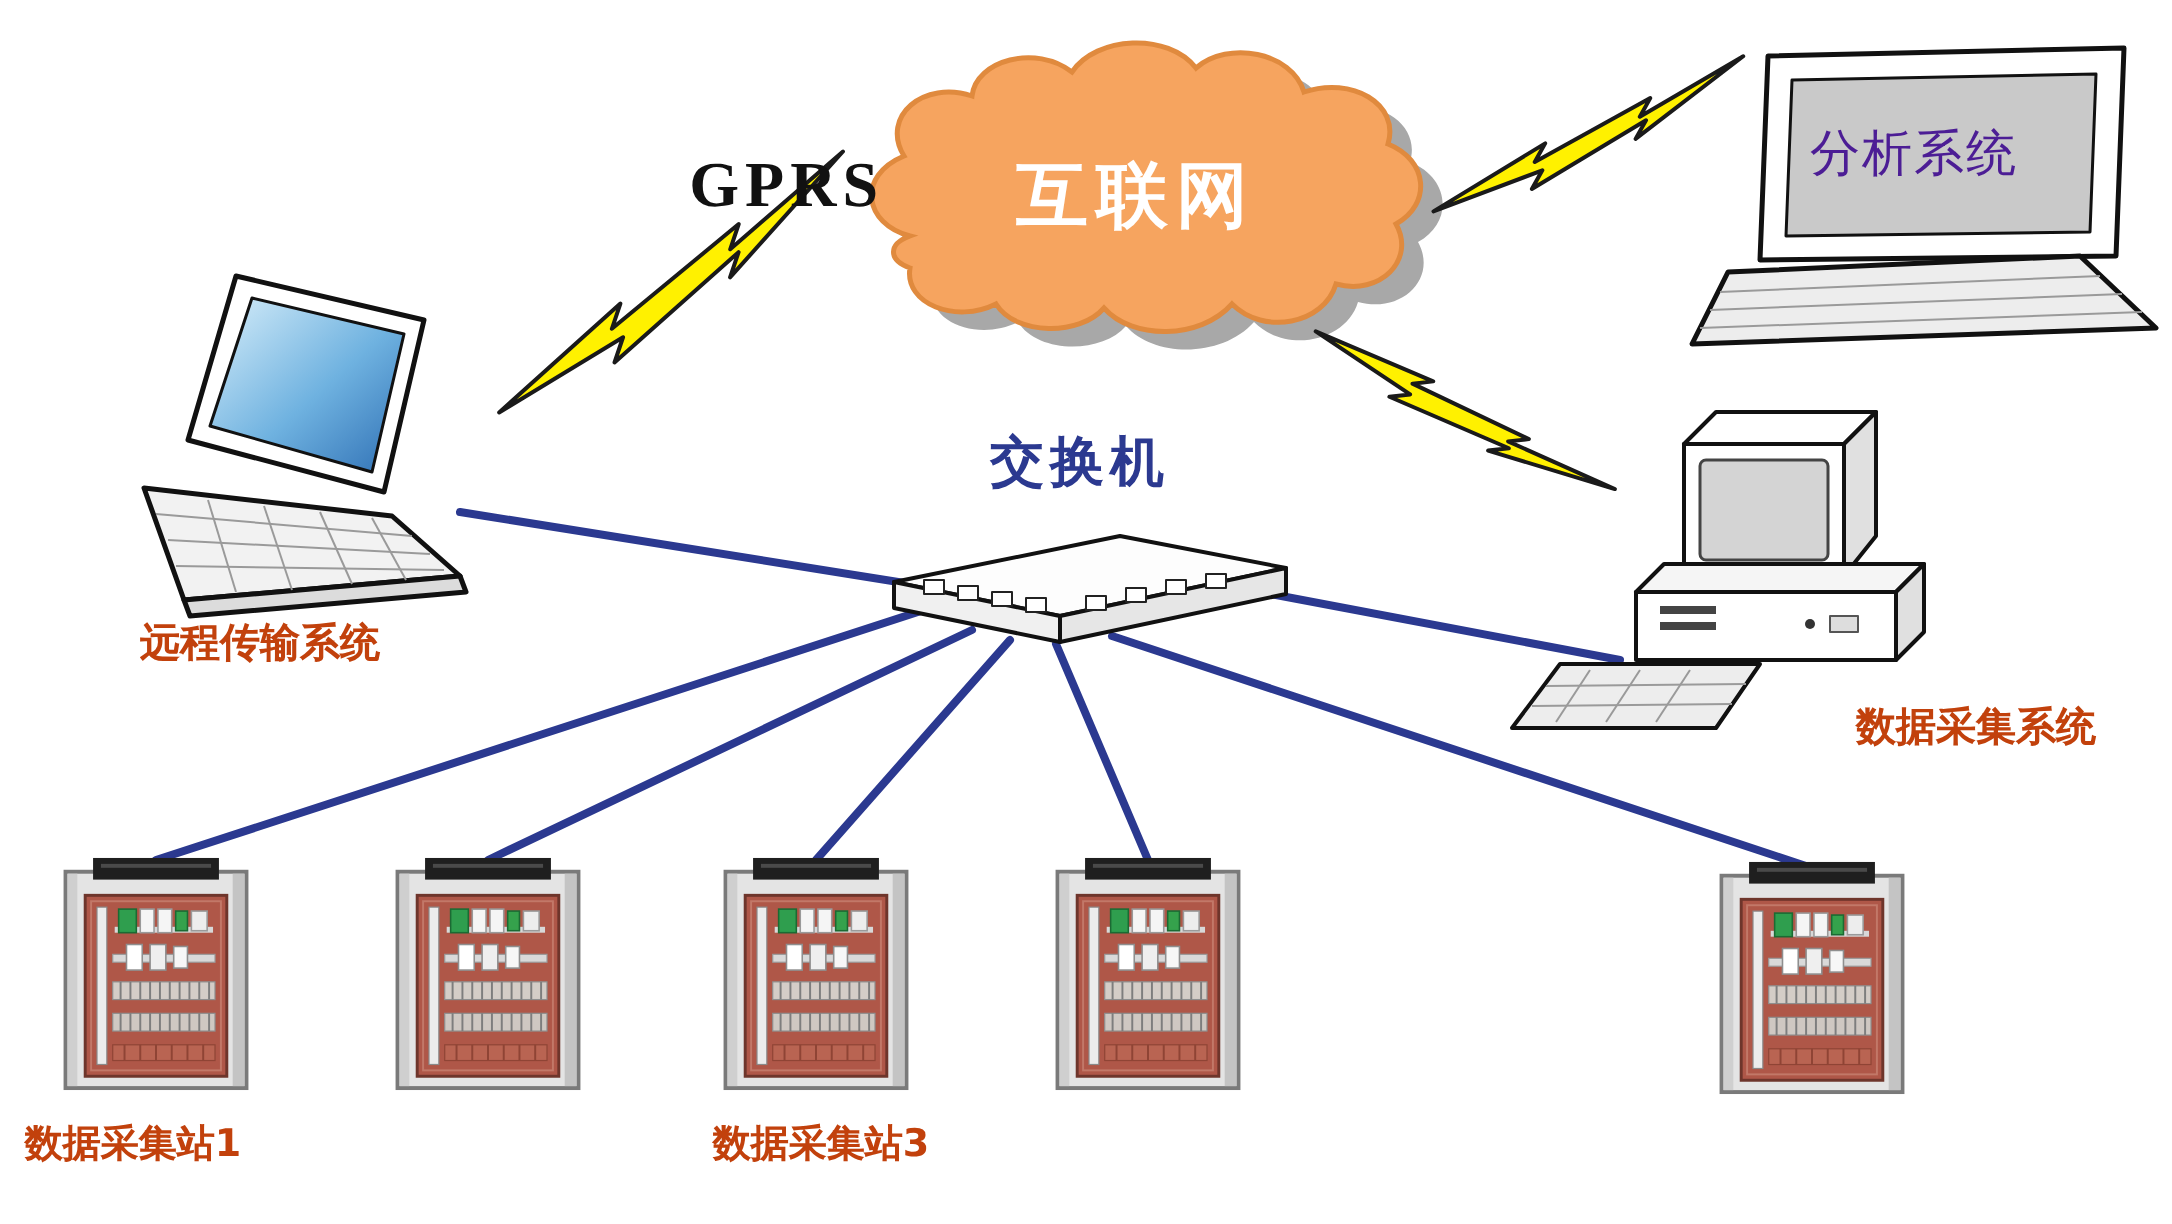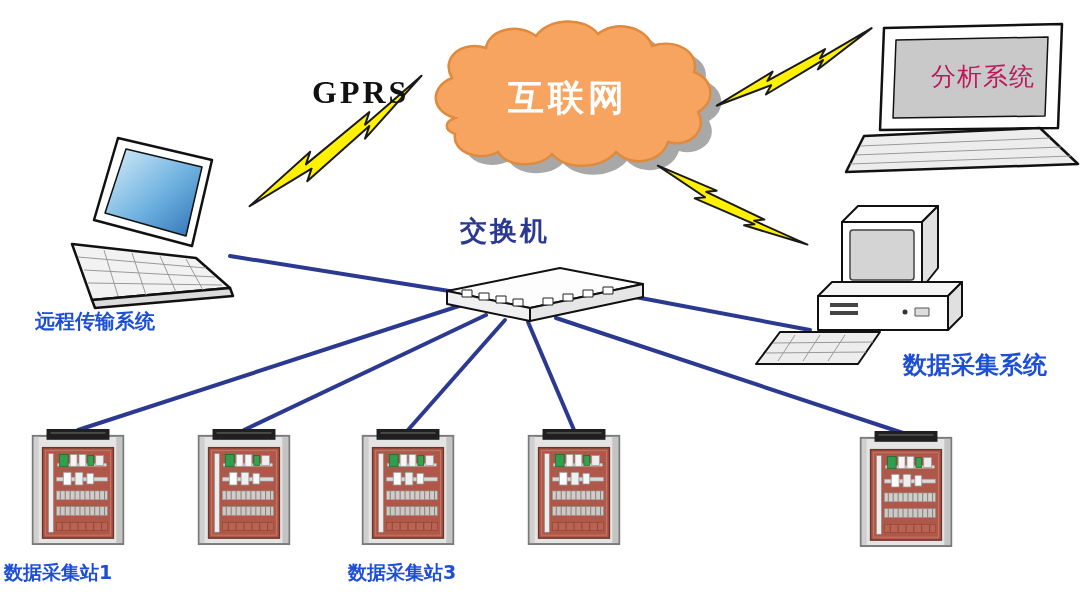--- a/index.html
+++ b/index.html
@@ -1,27 +1,27 @@
 <!DOCTYPE html>
 <html><head>
 <meta charset="utf-8">
 <style>
   html,body{margin:0;padding:0;background:#fff;}
   #stage{position:relative;width:1086px;height:612px;background:#ffffff;overflow:hidden;
          font-family:"DejaVu Sans","Liberation Sans",sans-serif;}
   .abs{position:absolute;}
-  .label{position:absolute;color:#1d4ed8;font-weight:bold;font-size:19px;
+  .label{position:absolute;color:#c2410c;font-weight:bold;text-align:center;font-size:19px;
          line-height:1.2;white-space:nowrap;}
   .label-gprs{position:absolute;color:#111;font-family:"Liberation Serif","DejaVu Serif",serif;
-         font-weight:bold;font-size:32px;letter-spacing:3px;text-align:left;}
+         font-weight:bold;font-size:32px;letter-spacing:3px;text-align:right;}
   .label-cloud{position:absolute;color:#ffffff;font-weight:bold;font-size:36px;text-align:center;
          letter-spacing:4px;}
-  .label-switch{position:absolute;color:#2B3990;font-weight:bold;font-size:27px;text-align:left;
+  .label-switch{position:absolute;color:#2B3990;font-weight:bold;font-size:27px;text-align:center;
          letter-spacing:3px;}
-  .label-screen{position:absolute;color:#be185d;font-weight:normal;font-size:25px;text-align:right;
+  .label-screen{position:absolute;color:#4c1d95;font-weight:normal;font-size:25px;text-align:left;
          letter-spacing:1px;}
   .cab{position:absolute;width:96px;height:118px;}
   svg{display:block;}
 </style>
 </head>
 <body>
 
 <div id="stage">
 
   <svg class="abs" style="left:0;top:0" width="1086" height="612" viewBox="0 0 1086 612">
@@ -184,18 +184,18 @@
   <div class="label-gprs" style="left:312px;top:74px;width:130px">GPRS</div>
 
   <div class="label-cloud" style="left:482px;top:74px;width:172px">互联网</div>
 
   <div class="label-switch" style="left:460px;top:213px;width:160px">交换机</div>
 
   <div class="label" style="left:35px;top:309px;width:190px;font-size:20px">远程传输系统</div>
 
   <div class="label-screen" style="left:905px;top:60px;width:130px">分析系统</div>
 
-  <div class="label" style="left:903px;top:351px;width:170px;font-size:24px">数据采集系统</div>
+  <div class="label" style="left:903px;top:351px;width:170px;font-size:20px">数据采集系统</div>
 
   <div class="label" style="left:4px;top:561px;width:125px">数据采集站1</div>
   <div class="label" style="left:348px;top:561px;width:125px">数据采集站3</div>
 
 </div>
 
 </body></html>

